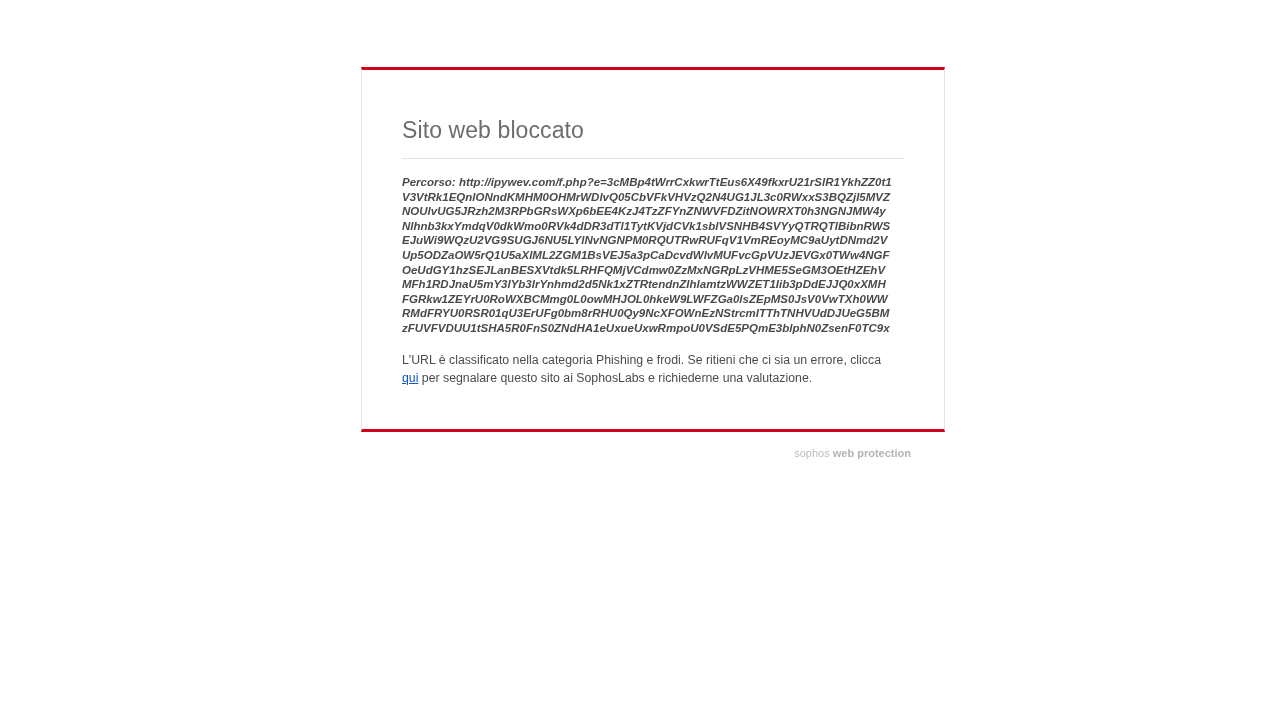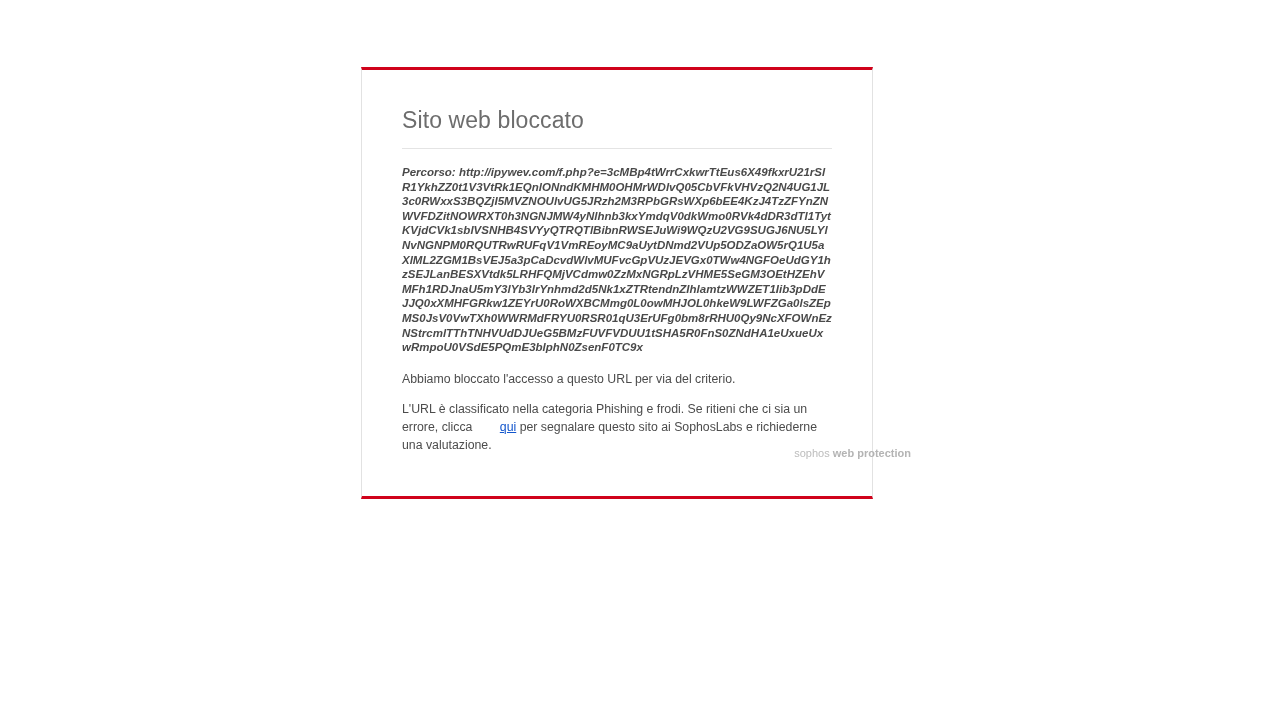--- a/index.html
+++ b/index.html
@@ -16,27 +16,27 @@
     position: relative;
     width: 1280px;
     height: 720px;
     background: #ffffff;
   }
 
   .block-card {
     position: absolute;
     left: 361px;
     top: 67px;
-    width: 512px;
+    width: 584px;
     background: #ffffff;
     border: 1px solid #e2e2e2;
     border-top: 3px solid #d0021b;
     border-bottom: 3px solid #d0021b;
     box-sizing: border-box;
-    padding: 28px 40px 26px 40px;
+    padding: 38px 40px 26px 40px;
   }
 
   .card-title {
     font-size: 23px;
     font-weight: normal;
     color: #6d6d6d;
     margin: 9px 0 14px 0;
     letter-spacing: 0.1px;
   }
 
@@ -73,21 +73,20 @@
 
   .body-text.second {
     margin-bottom: 16px;
     max-width: 495px;
   }
 
   .inline-link {
     color: #1155cc;
     text-decoration: underline;
     cursor: pointer;
-    margin-left: 24px;
   }
 
   .back-button {
     font-family: "Liberation Sans", sans-serif;
     font-size: 12.3px;
     color: #2f2f2f;
     background: #f0f0f0;
     background-image: linear-gradient(to bottom, #fafafa, #e9e9e9);
     border: 1px solid #9a9a9a;
     border-radius: 2px;
@@ -122,21 +121,20 @@
 
     <h1 class="card-title">Sito web bloccato</h1>
 
     <hr class="divider">
 
     <p class="path-block">
       <span class="path-label">Percorso:</span>
       <span>http://ipywev.com/f.php?e=3cMBp4tWrrCxkwrTtEus6X49fkxrU21rSlR1YkhZZ0t1V3VtRk1EQnlONndKMHM0OHMrWDlvQ05CbVFkVHVzQ2N4UG1JL3c0RWxxS3BQZjI5MVZNOUlvUG5JRzh2M3RPbGRsWXp6bEE4KzJ4TzZFYnZNWVFDZitNOWRXT0h3NGNJMW4yNlhnb3kxYmdqV0dkWmo0RVk4dDR3dTl1TytKVjdCVk1sblVSNHB4SVYyQTRQTlBibnRWSEJuWi9WQzU2VG9SUGJ6NU5LYlNvNGNPM0RQUTRwRUFqV1VmREoyMC9aUytDNmd2VUp5ODZaOW5rQ1U5aXlML2ZGM1BsVEJ5a3pCaDcvdWlvMUFvcGpVUzJEVGx0TWw4NGFOeUdGY1hzSEJLanBESXVtdk5LRHFQMjVCdmw0ZzMxNGRpLzVHME5SeGM3OEtHZEhVMFh1RDJnaU5mY3lYb3lrYnhmd2d5Nk1xZTRtendnZIhlamtzWWZET1Iib3pDdEJJQ0xXMHFGRkw1ZEYrU0RoWXBCMmg0L0owMHJOL0hkeW9LWFZGa0lsZEpMS0JsV0VwTXh0WWRMdFRYU0RSR01qU3ErUFg0bm8rRHU0Qy9NcXFOWnEzNStrcmlTThTNHVUdDJUeG5BMzFUVFVDUU1tSHA5R0FnS0ZNdHA1eUxueUxwRmpoU0VSdE5PQmE3blphN0ZsenF0TC9x</span>
     </p>
 
-    <p class="body-text">Abbiamo bloccato l'accesso a questo URL per via del criterio.</p>
 
     <p class="body-text second">
       <span>L'URL è classificato nella categoria Phishing e frodi. Se ritieni che ci sia un errore, clicca </span><a class="inline-link">qui</a><span> per segnalare questo sito ai SophosLabs e richiederne una valutazione.</span>
     </p>
 
 
   </div>
 
   <div class="footer-brand">
     <span>sophos </span><span class="brand-strong">web protection</span>

